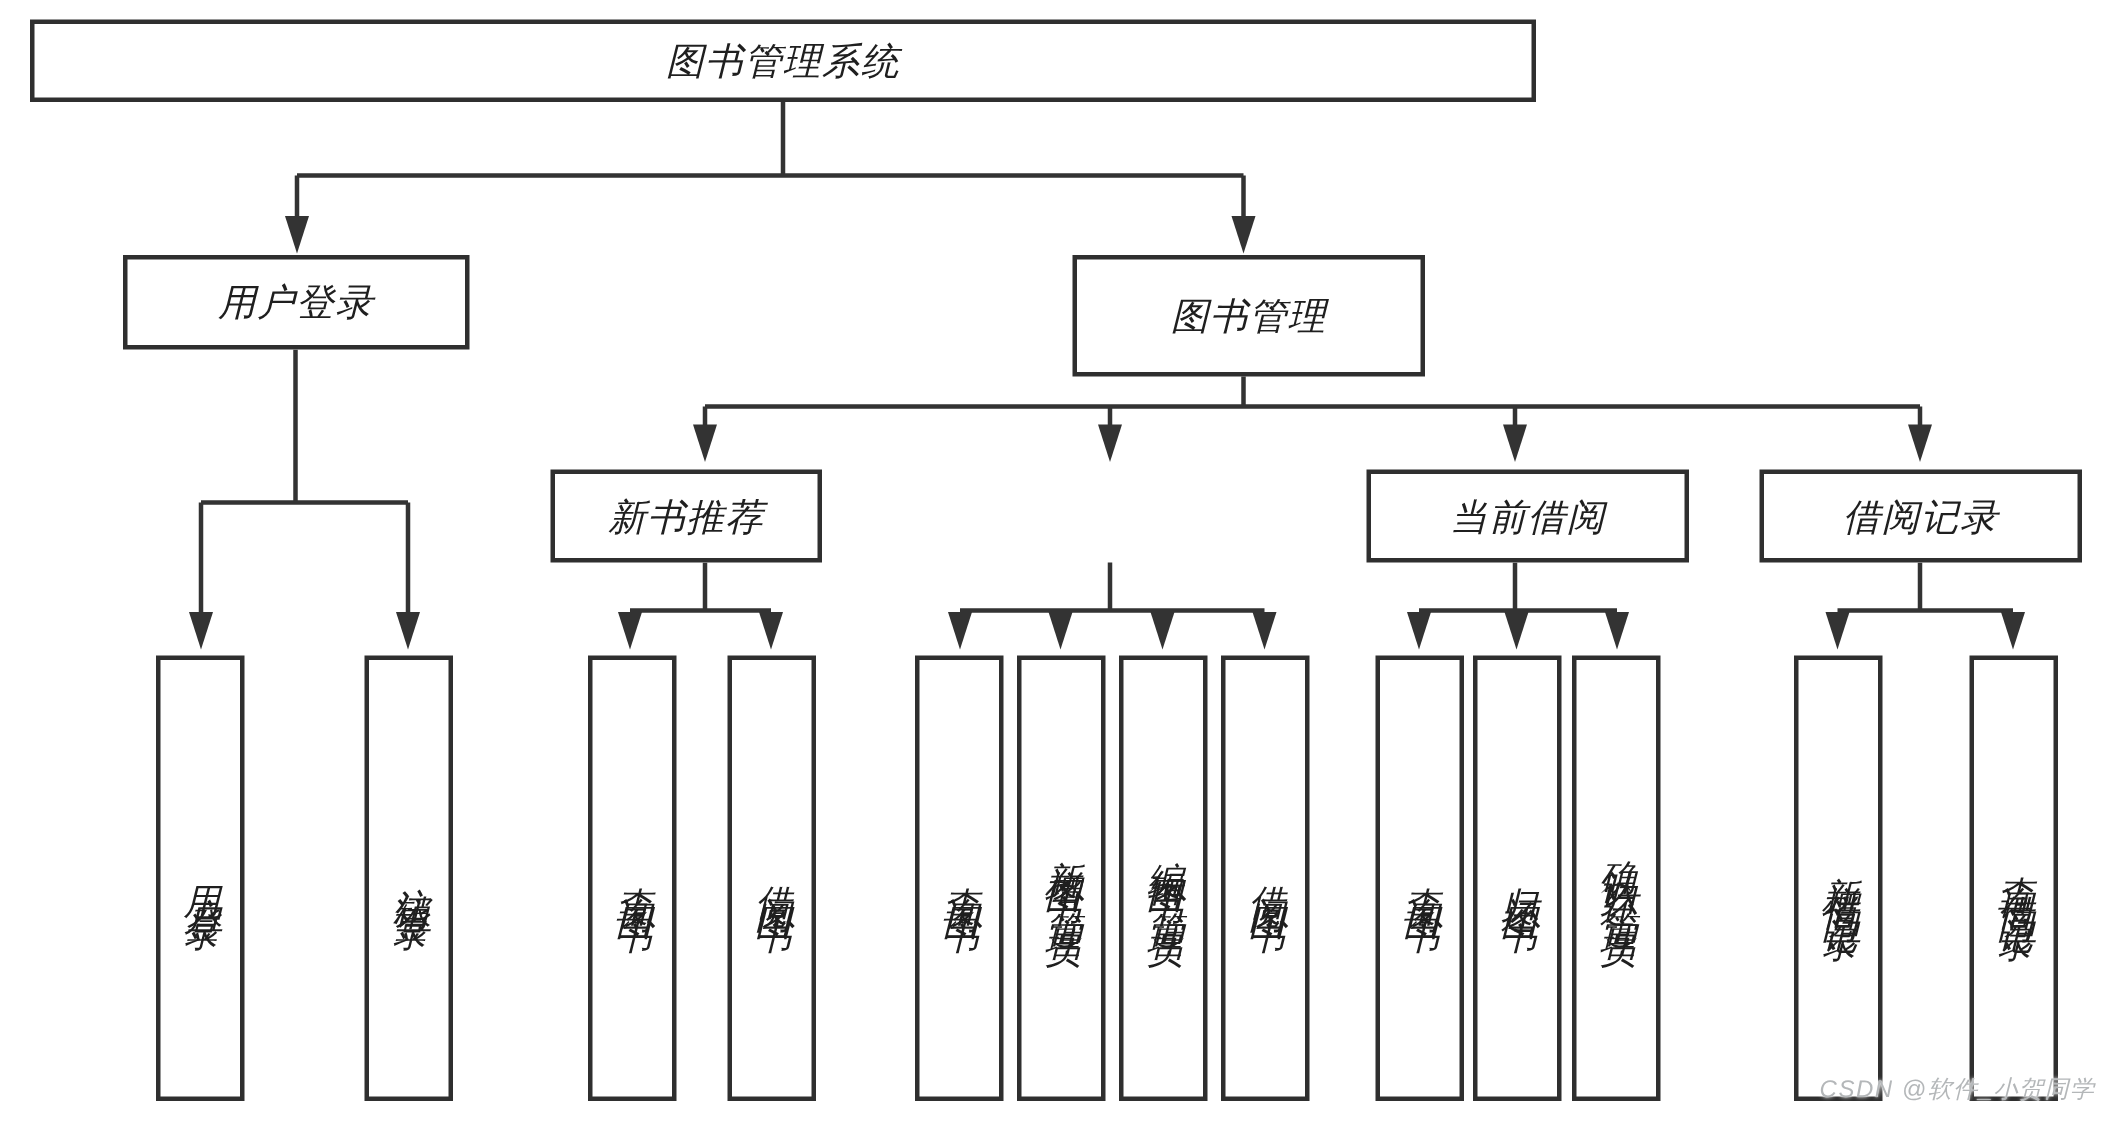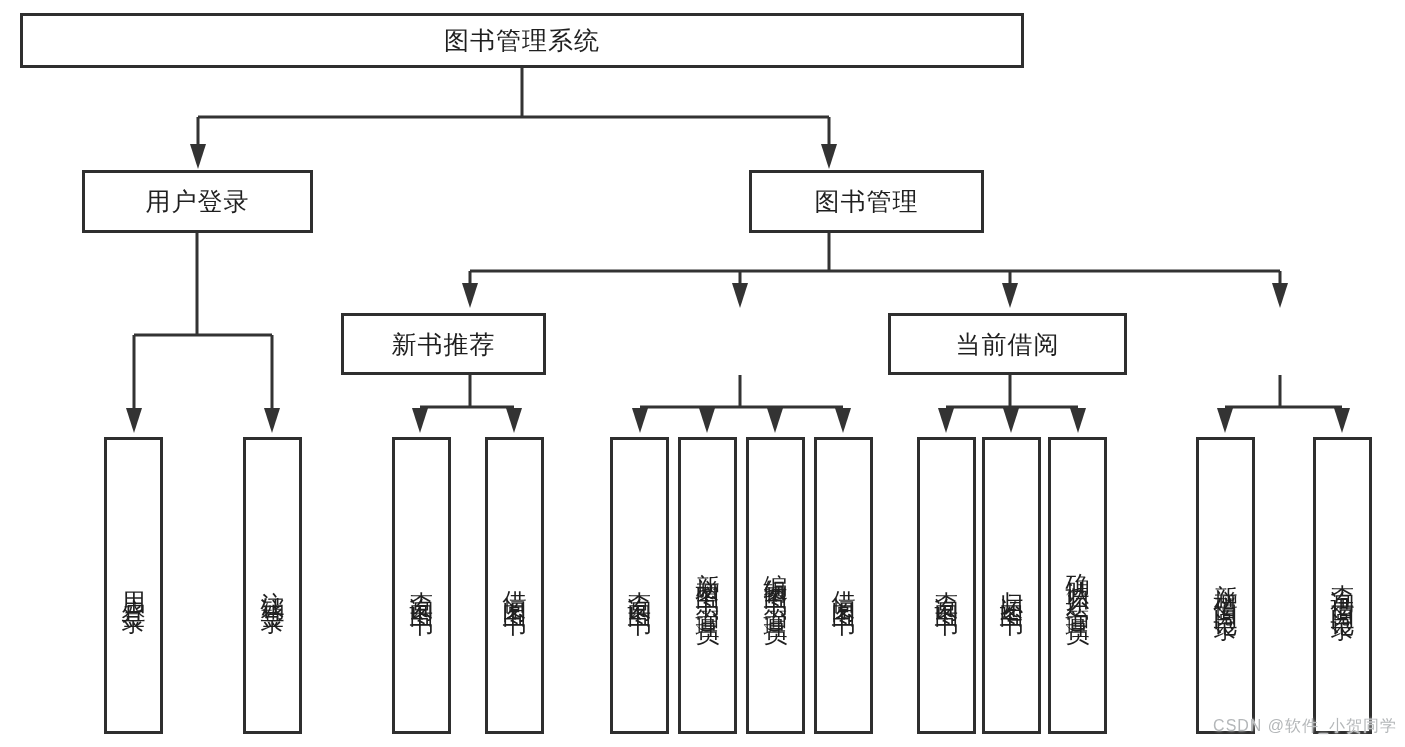--- a/index.html
+++ b/index.html
@@ -13,20 +13,21 @@
   * { margin: 0; padding: 0; }
   html, body { background: var(--background); }
   .canvas {
     position: relative;
     width: 1405px;
     height: 747px;
     background: var(--background);
     font-family: "Liberation Sans", "DejaVu Sans", sans-serif;
     color: var(--text);
     overflow: hidden;
+    font-style: italic;
   }
   svg.connectors {
     position: absolute;
     left: 0; top: 0;
     width: 1405px; height: 747px;
     display: block;
   }
   .box {
     position: absolute;
     background: var(--fill);
@@ -109,24 +110,25 @@
     <g>
       <path d="M1280 375 V407 M1225 407 H1342"></path>
       <polygon fill="#333333" stroke="none" points="1217,408 1233,408 1225,433"></polygon>
       <polygon fill="#333333" stroke="none" points="1334,408 1350,408 1342,433"></polygon>
     </g>
   </svg>
 
   <div class="box hbox" style="left:20px;top:13px;width:1004px;height:55px">图书管理系统</div>
 
   <div class="box hbox" style="left:82px;top:170px;width:231px;height:63px">用户登录</div>
-  <div class="box hbox" style="left:749px;top:170px;width:235px;height:63px">图书管理</div>
+  <div class="box hbox" style="left:715px;top:170px;width:235px;height:81px">图书管理</div>
 
-  <div class="box hbox" style="left:341px;top:313px;width:205px;height:62px">新书推荐</div>
-  <div class="box hbox" style="left:888px;top:313px;width:239px;height:62px">当前借阅</div>
+  <div class="box hbox" style="left:367px;top:313px;width:181px;height:62px">新书推荐</div>
+  <div class="box hbox" style="left:911px;top:313px;width:215px;height:62px">当前借阅</div>
+  <div class="box hbox" style="left:1173px;top:313px;width:215px;height:62px">借阅记录</div>
 
   <div class="box vbox" style="left:104px">用户登录</div>
   <div class="box vbox" style="left:243px">注销登录</div>
 
   <div class="box vbox" style="left:392px">查询图书</div>
   <div class="box vbox" style="left:485px">借阅图书</div>
 
   <div class="box vbox" style="left:610px">查询图书</div>
   <div class="box vbox" style="left:678px">新增图书（管理员）</div>
   <div class="box vbox" style="left:746px">编辑图书（管理员）</div>

